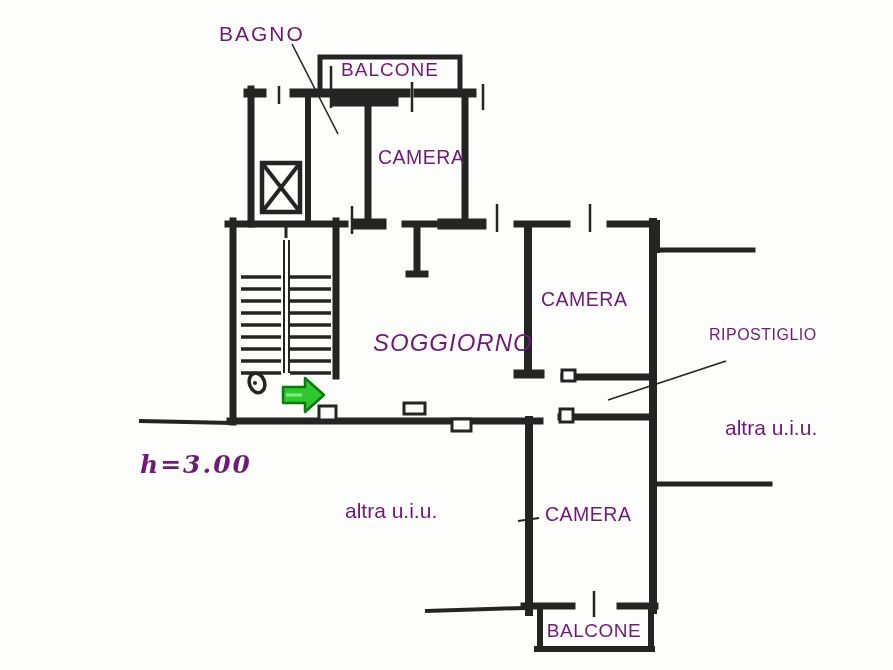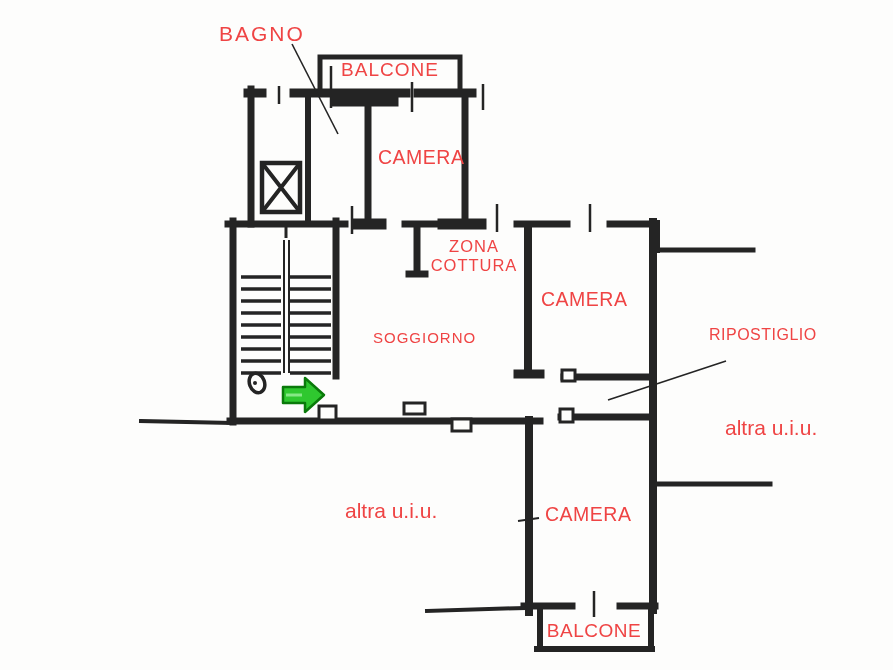--- a/index.html
+++ b/index.html
@@ -1,27 +1,27 @@
 <!DOCTYPE html>
 <html><head>
 <meta charset="utf-8">
 <style>
   html,body{margin:0;padding:0;background:#ffffff;}
   .stage{
     position:relative;width:893px;height:670px;background:#fdfdfc;
     font-family:"Liberation Sans",sans-serif;overflow:hidden;
   }
   .plan-svg{position:absolute;left:0;top:0;filter:blur(0.35px);}
-  .lbl{position:absolute;color:#ef4444;white-space:nowrap;}
+  .lbl{position:absolute;color:#701a75;white-space:nowrap;}
   .lbl-bagno{left:219px;top:22px;font-size:21px;letter-spacing:2px;}
   .lbl-balcone-top{left:318px;top:59px;width:144px;text-align:center;font-size:19px;letter-spacing:1px;}
   .lbl-camera-top{left:378px;top:146px;font-size:19.5px;letter-spacing:0.5px;}
   .lbl-zona{left:412px;top:237px;width:124px;text-align:center;font-size:16.5px;line-height:19px;letter-spacing:1px;}
   .lbl-camera-mid{left:541px;top:288px;font-size:19.5px;letter-spacing:0.5px;}
-  .lbl-soggiorno{left:373px;top:329px;font-size:15px;letter-spacing:1px;}
+  .lbl-soggiorno{left:373px;top:329px;font-size:24px;letter-spacing:1px;font-style:italic;}
   .lbl-ripostiglio{left:709px;top:326px;font-size:16px;letter-spacing:0.5px;}
   .lbl-altra-right{left:725px;top:416px;font-size:21px;}
   .lbl-altra-left{left:345px;top:499px;font-size:21px;}
   .lbl-camera-bottom{left:545px;top:503px;font-size:19.5px;letter-spacing:0.5px;}
   .lbl-balcone-bottom{left:535px;top:620px;width:118px;text-align:center;font-size:19px;letter-spacing:0.5px;}
   .lbl-hnote{left:140px;top:450px;font-size:25px;font-family:"DejaVu Serif",serif;
              font-style:italic;font-weight:700;letter-spacing:2px;}
 </style>
 </head>
 <body>
@@ -119,24 +119,21 @@
 
     <g>
       <polygon points="283,387 305,387 305,378 324,395 305,412 305,403 283,403" stroke-width="2.5" stroke-linejoin="round" fill="#2fc82f" stroke="#0a7a0a"></polygon>
       <path d="M286,395 H302" stroke-width="3" fill="none" stroke="#86e886"></path>
     </g>
   </svg>
 
   <div class="lbl lbl-bagno">BAGNO</div>
   <div class="lbl lbl-balcone-top">BALCONE</div>
   <div class="lbl lbl-camera-top">CAMERA</div>
-  <div class="lbl lbl-zona">
-    <span>ZONA</span><br>
-    <span>COTTURA</span>
-  </div>
   <div class="lbl lbl-camera-mid">CAMERA</div>
   <div class="lbl lbl-soggiorno">SOGGIORNO</div>
   <div class="lbl lbl-ripostiglio">RIPOSTIGLIO</div>
   <div class="lbl lbl-altra-right">altra u.i.u.</div>
   <div class="lbl lbl-altra-left">altra u.i.u.</div>
   <div class="lbl lbl-camera-bottom">CAMERA</div>
   <div class="lbl lbl-balcone-bottom">BALCONE</div>
+  <div class="lbl lbl-hnote">h=3.00</div>
 </div>
 
 </body></html>

